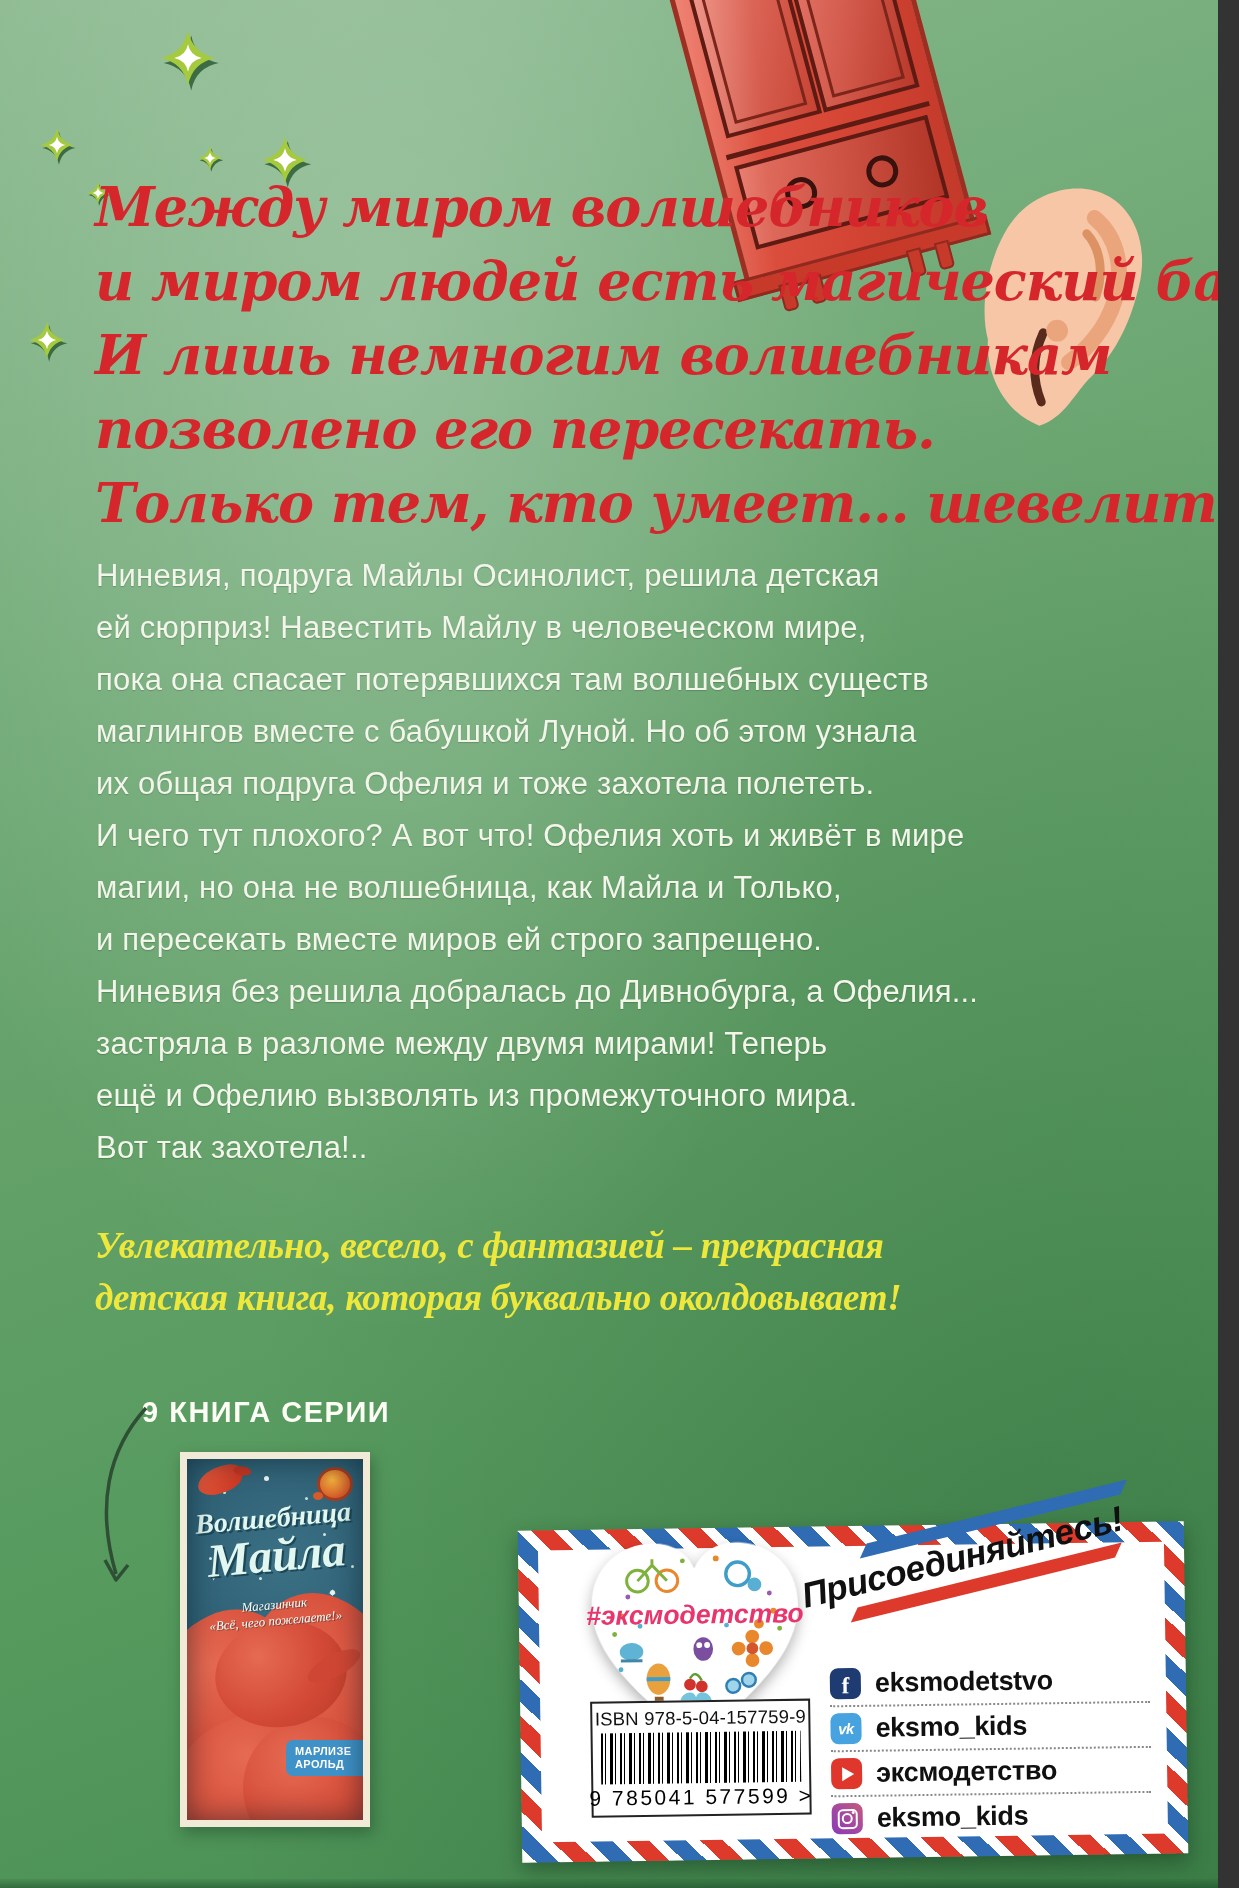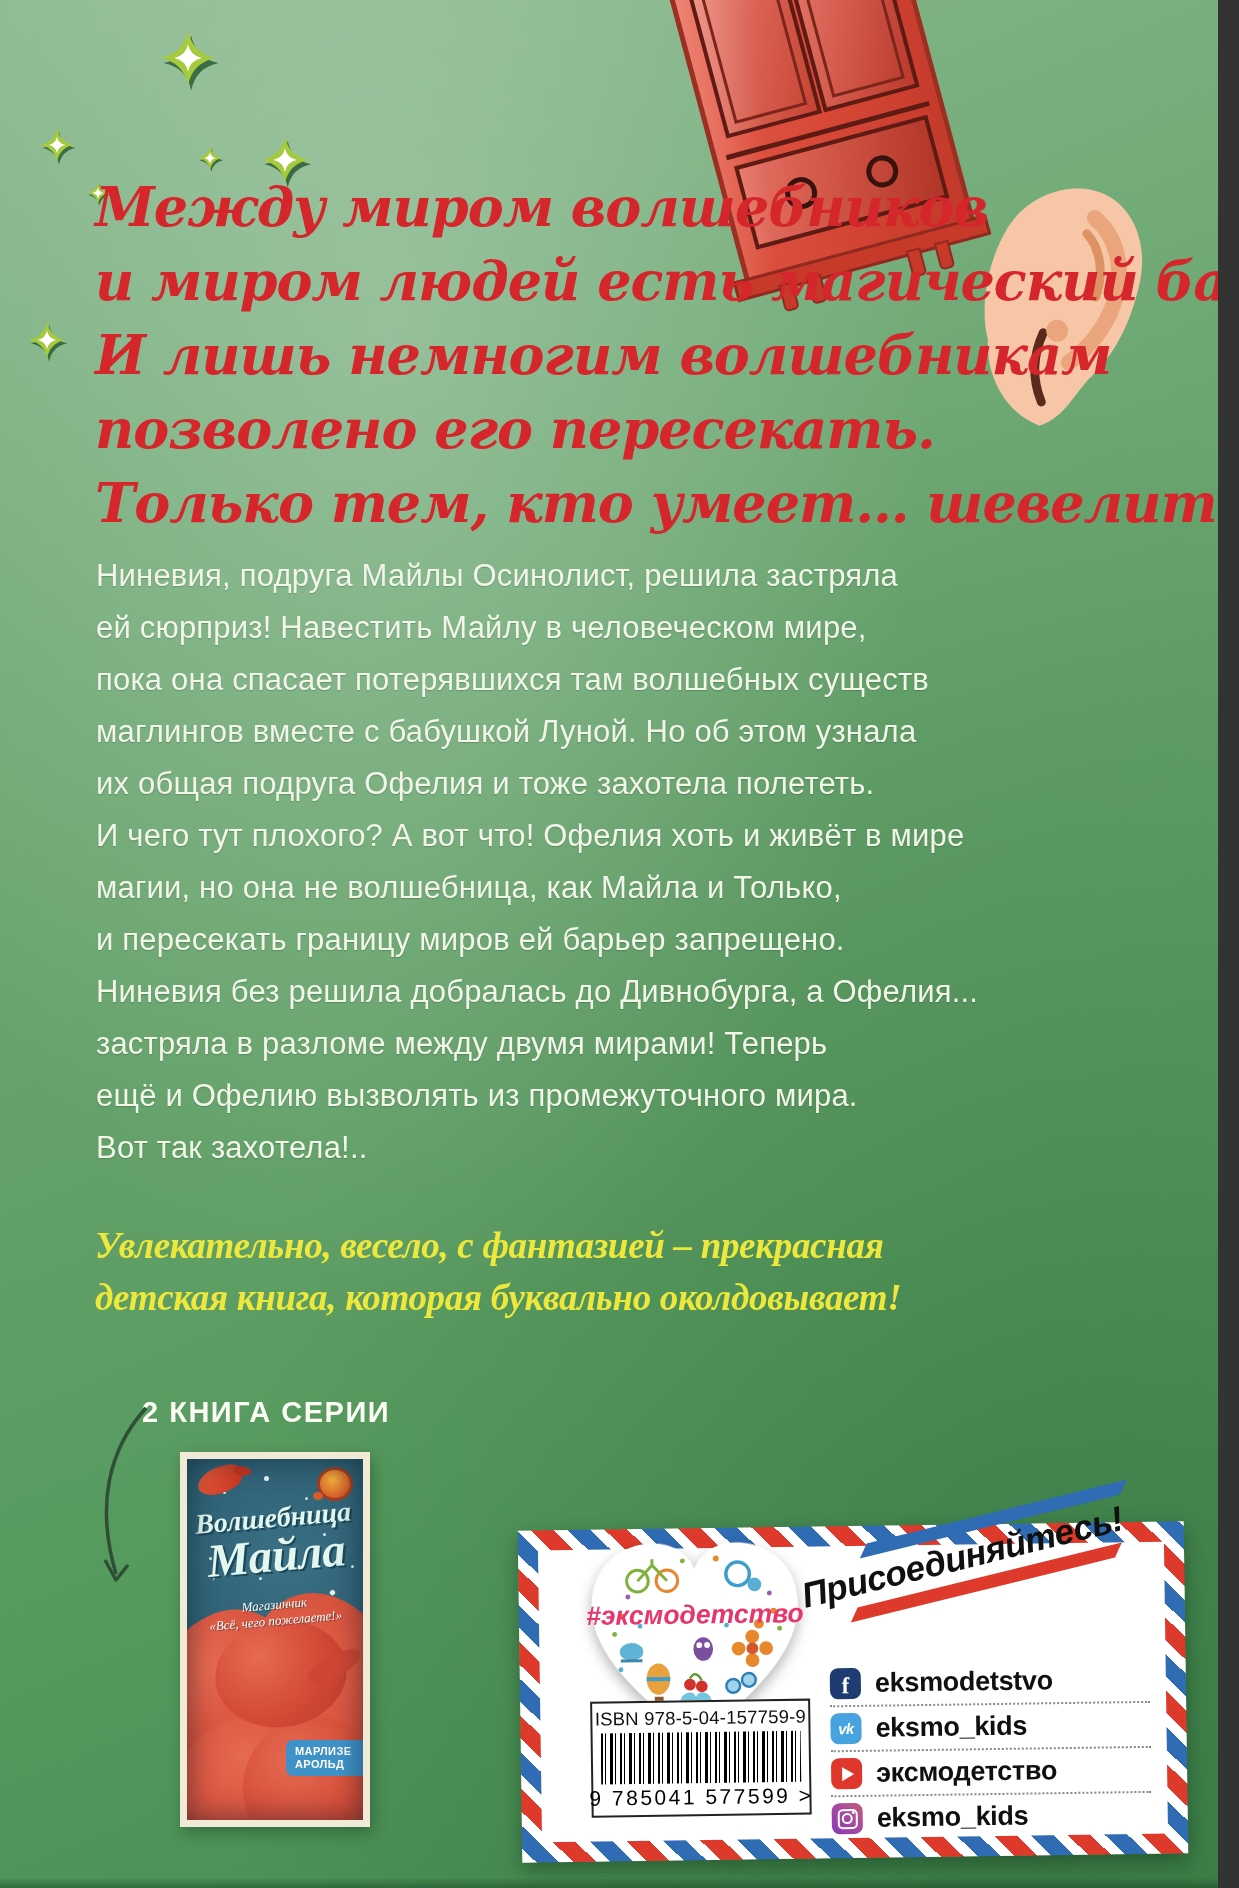--- a/index.html
+++ b/index.html
@@ -187,40 +187,40 @@
 
   <div class="tagline">
     <div>Между миром волшебников</div>
     <div>и миром людей есть магический барьер.</div>
     <div>И лишь немногим волшебникам</div>
     <div>позволено его пересекать.</div>
     <div>Только тем, кто умеет... шевелить ушами!</div>
   </div>
 
   <div class="description">
-    <div>Ниневия, подруга Майлы Осинолист, решила застряла</div>
+    <div>Ниневия, подруга Майлы Осинолист, решила детская</div>
     <div>ей сюрприз! Навестить Майлу в человеческом мире,</div>
     <div>пока она спасает потерявшихся там волшебных существ</div>
     <div>маглингов вместе с бабушкой Луной. Но об этом узнала</div>
     <div>их общая подруга Офелия и тоже захотела полететь.</div>
     <div>И чего тут плохого? А вот что! Офелия хоть и живёт в мире</div>
     <div>магии, но она не волшебница, как Майла и Только,</div>
-    <div>и пересекать границу миров ей барьер запрещено.</div>
+    <div>и пересекать вместе миров ей строго запрещено.</div>
     <div>Ниневия без решила добралась до Дивнобурга, а Офелия...</div>
     <div>застряла в разломе между двумя мирами! Теперь</div>
     <div>ещё и Офелию вызволять из промежуточного мира.</div>
     <div>Вот так захотела!..</div>
   </div>
 
   <div class="quote">
     <div>Увлекательно, весело, с фантазией – прекрасная</div>
     <div>детская книга, которая буквально околдовывает!</div>
   </div>
 
-  <div class="series-label">2 КНИГА СЕРИИ</div>
+  <div class="series-label">9 КНИГА СЕРИИ</div>
 
   <svg class="arrow" width="70" height="195" viewBox="0 0 70 195">
     <path d="M54,6 C16,48 4,104 24,172" stroke="#2e4f34" stroke-width="3.5" fill="none"></path>
     <path d="M13,158 L24,178 L36,163" stroke="#2e4f34" stroke-width="3.5" fill="none" stroke-linejoin="round"></path>
   </svg>
 
   <div class="book-cover">
     <div class="cover-art">
       <div class="cov-dots"></div>
       <span class="cov-sparkle" style="left:22px;top:112px">✦</span>

